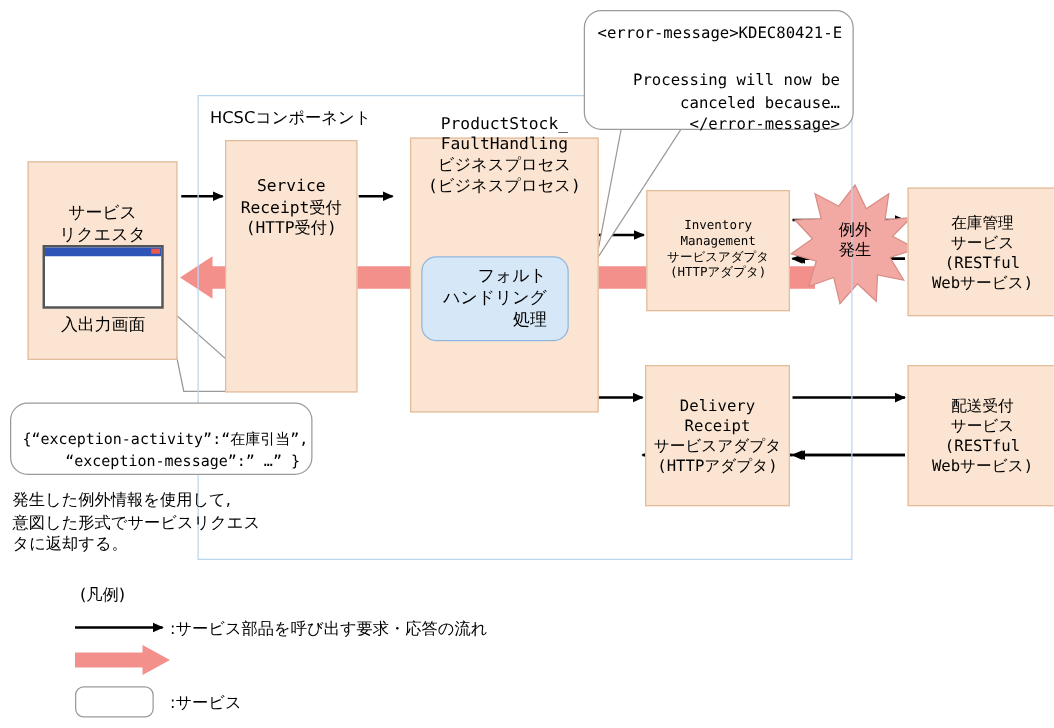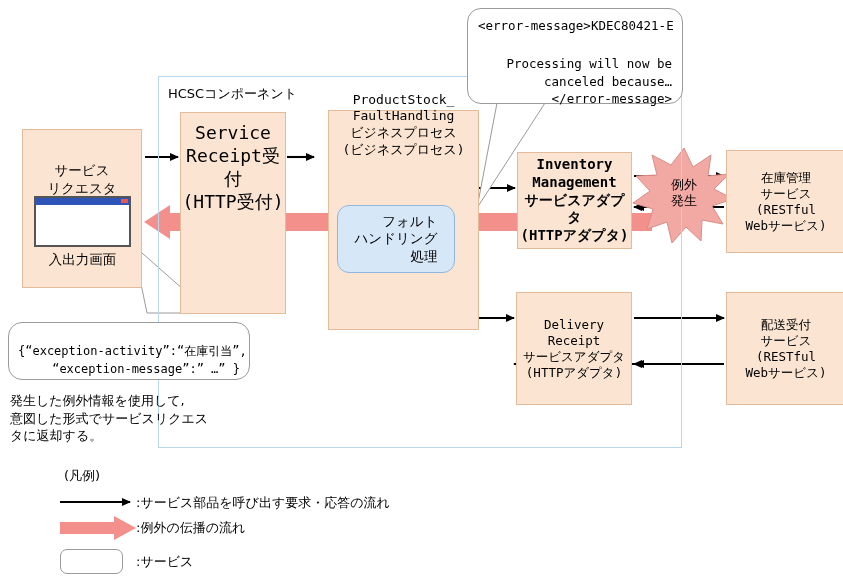--- a/index.html
+++ b/index.html
@@ -109,40 +109,40 @@
 リクエスタ</div>
   </div>
   <div class="abs monitor" style="left:34px;top:196px;width:97px;height:51px;">
     <div class="monitor-bar">
       <div class="monitor-btn"></div>
     </div>
   </div>
   <div class="abs jtext" style="left:34px;top:251px;width:97px;text-align:center;font-size:13.5px;">入出力画面</div>
 
   <div class="abs compbox" style="left:180px;top:112px;width:106px;height:202px;">
-    <div class="mono" style="font-size:18px;white-space:pre-line;margin-top:-92px;">Service
+    <div class="mono" style="font-size:13px;white-space:pre-line;margin-top:-92px;">Service
 Receipt受付
 (HTTP受付)</div>
   </div>
 
   <div class="abs compbox" style="left:328px;top:110px;width:151px;height:220px;">
     <div class="mono" style="font-size:13px;white-space:pre-line;margin-top:-190px;">ProductStock_
 FaultHandling
 ビジネスプロセス
 (ビジネスプロセス)</div>
   </div>
 
   <div class="abs" id="fault-box" style="left:337px;top:205px;width:118px;height:68px;">
     <div class="jtext" style="white-space:pre-line;">フォルト
 ハンドリング
 処理</div>
   </div>
 
   <div class="abs compbox" style="left:517px;top:152px;width:115px;height:97px;">
-    <div class="mono" style="font-size:14px;white-space:pre-line;font-weight:bold;">Inventory
+    <div class="mono" style="font-size:10px;white-space:pre-line;">Inventory
 Management
 サービスアダプタ
 (HTTPアダプタ)</div>
   </div>
 
   <div class="abs compbox" style="left:516px;top:292px;width:116px;height:113px;">
     <div class="mono" style="font-size:12.5px;white-space:pre-line;">Delivery
 Receipt
 サービスアダプタ
 (HTTPアダプタ)</div>
@@ -184,18 +184,17 @@
   <div class="abs jtext" style="left:64px;top:467px;font-size:13px;">(凡例)</div>
 
   <svg width="100" height="20" class="abs" style="left:58px;top:492px;width:100px;height:20px;">
     <line x1="2" y1="10" x2="72" y2="10" stroke="#000" stroke-width="2.1" marker-end="url(#ah)"></line>
   </svg>
   <div class="abs legend-label" style="left:136px;top:494px;">:サービス部品を呼び出す要求・応答の流れ</div>
 
   <svg width="100" height="26" class="abs" style="left:58px;top:515px;width:100px;height:26px;">
     <path d="M2,7 L56,7 L56,1 L78,13 L56,25 L56,19 L2,19 Z" fill="#f4908c"></path>
   </svg>
-  <div class="abs legend-label" style="left:136px;top:519px;">:例外の伝播の流れ</div>
 
   <div class="abs legend-box" style="left:60px;top:549px;width:63px;height:25px;"></div>
   <div class="abs legend-label" style="left:136px;top:553px;">:サービス</div>
 
 </div>
 
 </body></html>

